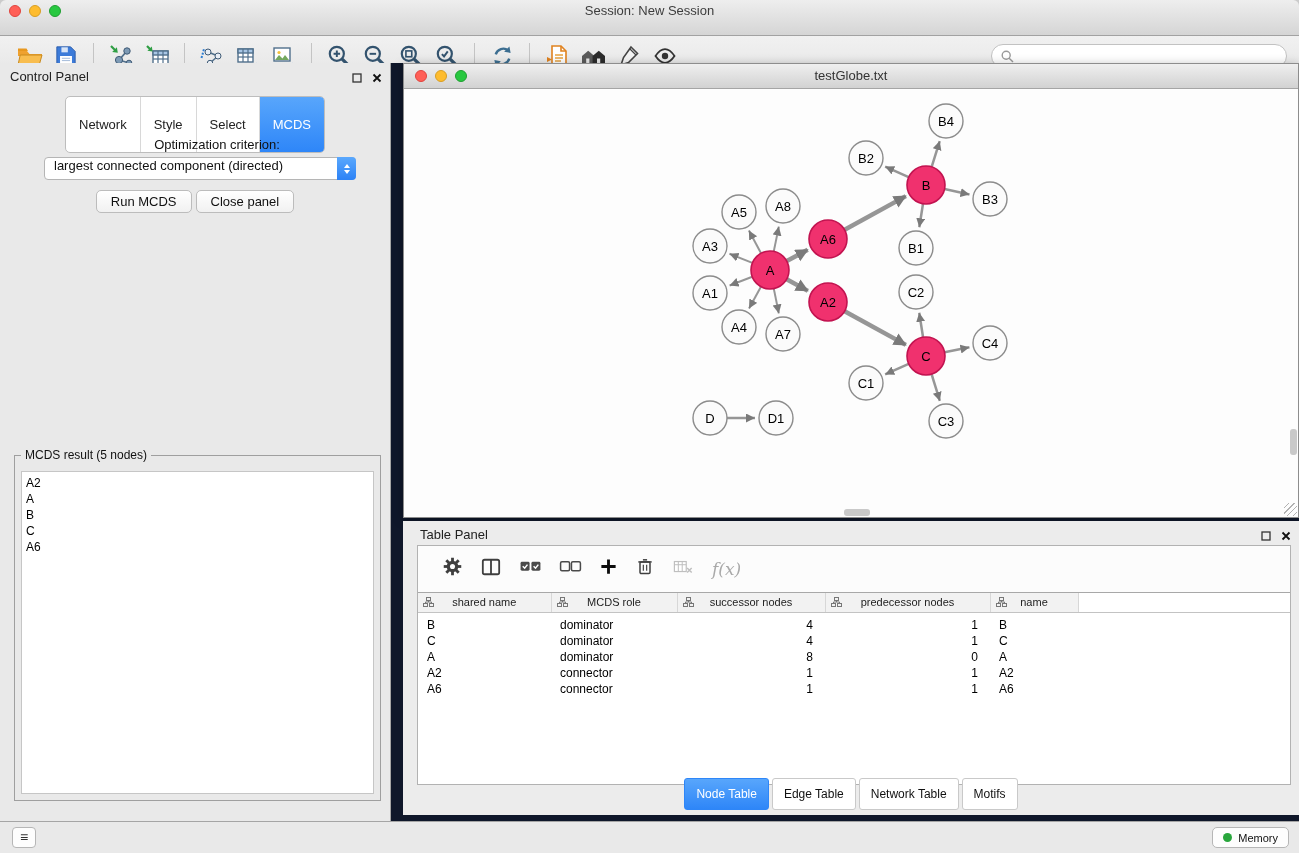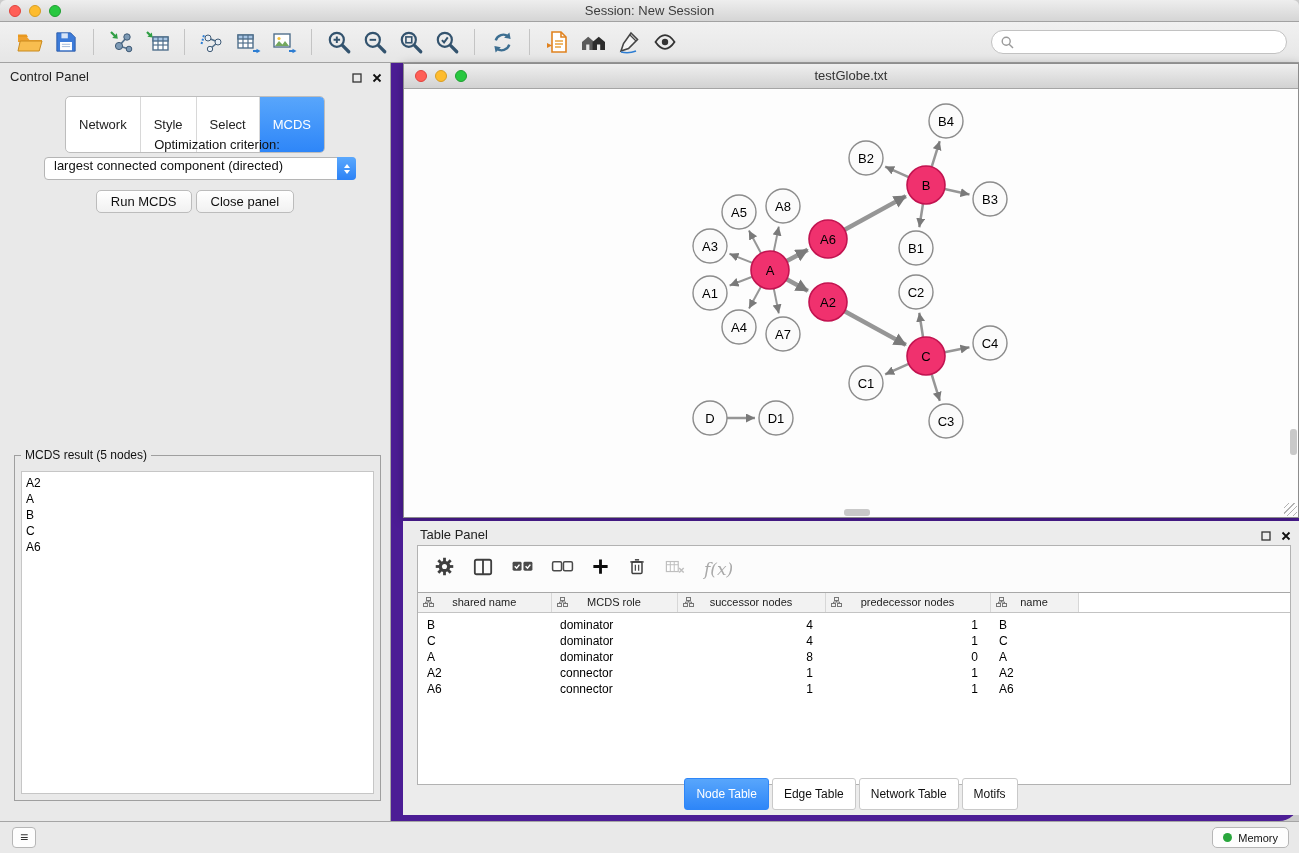--- a/index.html
+++ b/index.html
@@ -1,36 +1,36 @@
 <!DOCTYPE html>
 <html><head>
 <meta charset="utf-8">
 <style>
   * { margin:0; padding:0; box-sizing:border-box; }
   html,body { width:1299px; height:853px; overflow:hidden; }
   body { font-family:"Liberation Sans","DejaVu Sans",sans-serif; background:#cbcbcb; position:relative; color:#111; }
 
   
-  .titlebar { height:22px; background:linear-gradient(#eeeeee,#d5d5d5); border-bottom:1px solid #a2a2a2; position:relative; border-radius:6px 6px 0 0; }
+  .titlebar { height:36px; background:linear-gradient(#eeeeee,#d5d5d5); border-bottom:1px solid #a2a2a2; position:relative; border-radius:6px 6px 0 0; }
   .titlebar .title { text-align:center; font-size:13px; line-height:21px; color:#3d3d3d; }
   .traffic { position:absolute; left:9px; top:5px; display:flex; gap:8px; }
   .tl { width:12px; height:12px; border-radius:50%; display:inline-block; }
   .tl.red { background:#ff5f57; border:1px solid #e0443e; }
   .tl.yellow { background:#febc2e; border:1px solid #d89e23; }
   .tl.green { background:#28c840; border:1px solid #1f9f31; }
 
   
   .toolbar { height:41px; background:linear-gradient(#f1f1f1,#e6e6e6); border-bottom:1px solid #a2a2a2; display:flex; align-items:center; padding:0 12px; }
   .tbtn { width:36px; height:32px; display:flex; align-items:center; justify-content:center; flex:0 0 auto; }
   .tsep { width:1px; height:26px; background:#c4c4c4; margin:0 9px; flex:0 0 auto; }
   .search-box { margin-left:auto; width:296px; height:24px; background:#fff; border:1px solid #c2c2c2; border-radius:13px; display:flex; align-items:center; padding:0 9px; gap:5px; }
   .search-box input { border:none; outline:none; flex:1; font-size:12px; background:transparent; font-family:inherit; }
 
   
-  .main { position:absolute; top:63px; bottom:32px; left:0; right:0; background:#4c1d95;border-radius:20px; }
+  .main { position:absolute; top:63px; bottom:32px; left:0; right:0; background:#0f172a; }
 
   
   .control-panel { position:absolute; left:0; top:0; bottom:0; width:391px; background:#e9e9e9; border-right:1px solid #a5a5a5; }
   .cp-header { height:26px; position:relative; }
   .cp-title { position:absolute; left:10px; top:6px; font-size:13px; color:#222; }
   .panel-icons { position:absolute; right:8px; top:6px; display:flex; gap:10px; align-items:center; }
   .cp-tabs { position:absolute; top:33px; left:50%; transform:translateX(-50%); display:flex; border:1px solid #bdbdbd; border-radius:5px; overflow:hidden; background:#fff; }
   .cp-tab { padding:20px 13px; font-size:13px; border-right:1px solid #d8d8d8; color:#222; white-space:nowrap; }
   .cp-tab:last-child { border-right:none; }
   .cp-tab.active { background:linear-gradient(#58a6fc,#2e86f8); color:#fff; }
@@ -56,21 +56,21 @@
   .net-canvas svg text { font-family:"Liberation Sans","DejaVu Sans",sans-serif; }
   .vscroll-thumb { position:absolute; right:1px; top:340px; width:7px; height:26px; background:#c9c9c9; border-radius:3px; }
   .hscroll-thumb { position:absolute; left:440px; bottom:1px; height:7px; width:26px; background:#c9c9c9; border-radius:3px; }
   .resize-grip { position:absolute; right:1px; bottom:1px; width:13px; height:13px; background:repeating-linear-gradient(135deg, transparent 0 3px, #b2b2b2 3px 4px); }
 
   
   .table-panel { position:absolute; left:403px; top:458px; right:0; bottom:6px; background:#ececec; }
   .tp-header { height:35px; position:relative; }
   .tp-title { position:absolute; left:17px; top:6px; font-size:13px; color:#222; }
   .tp-body { position:absolute; top:24px; left:14px; right:8px; bottom:30px; background:#fcfcfc; border:1px solid #b2b2b2; }
-  .tp-toolbar { height:45px; display:flex; align-items:center; padding-left:16px; gap:17px; }
+  .tp-toolbar { height:45px; display:flex; align-items:center; padding-left:24px; gap:17px; }
   .fx { font-family:"DejaVu Serif",serif; font-style:italic; font-size:17px; color:#a9a9a9; }
   .tp-table-wrap { position:absolute; top:46px; left:0; right:0; bottom:0; border-top:1px solid #a8a8a8; background:#fff; overflow:hidden; }
   table.node-table { border-collapse:collapse; table-layout:fixed; width:100%; }
   table.node-table th { position:relative; height:19px; background:#f2f2f2; border-right:1px solid #d7d7d7; border-bottom:1px solid #c3c3c3; font-size:11px; font-weight:normal; color:#222; text-align:center; }
   table.node-table th.filler { background:#fff; border-right:none; }
   .th-icon { position:absolute; left:5px; top:4px; }
   table.node-table td { font-size:12px; line-height:16px; padding:0 9px; color:#000; white-space:nowrap; overflow:hidden; }
   table.node-table td.num { text-align:right; padding-right:12px; }
   table.node-table tbody tr:first-child td { padding-top:4px; }
   .col0{width:133px}.col1{width:126px}.col2{width:148px}.col3{width:165px}.col4{width:88px}

